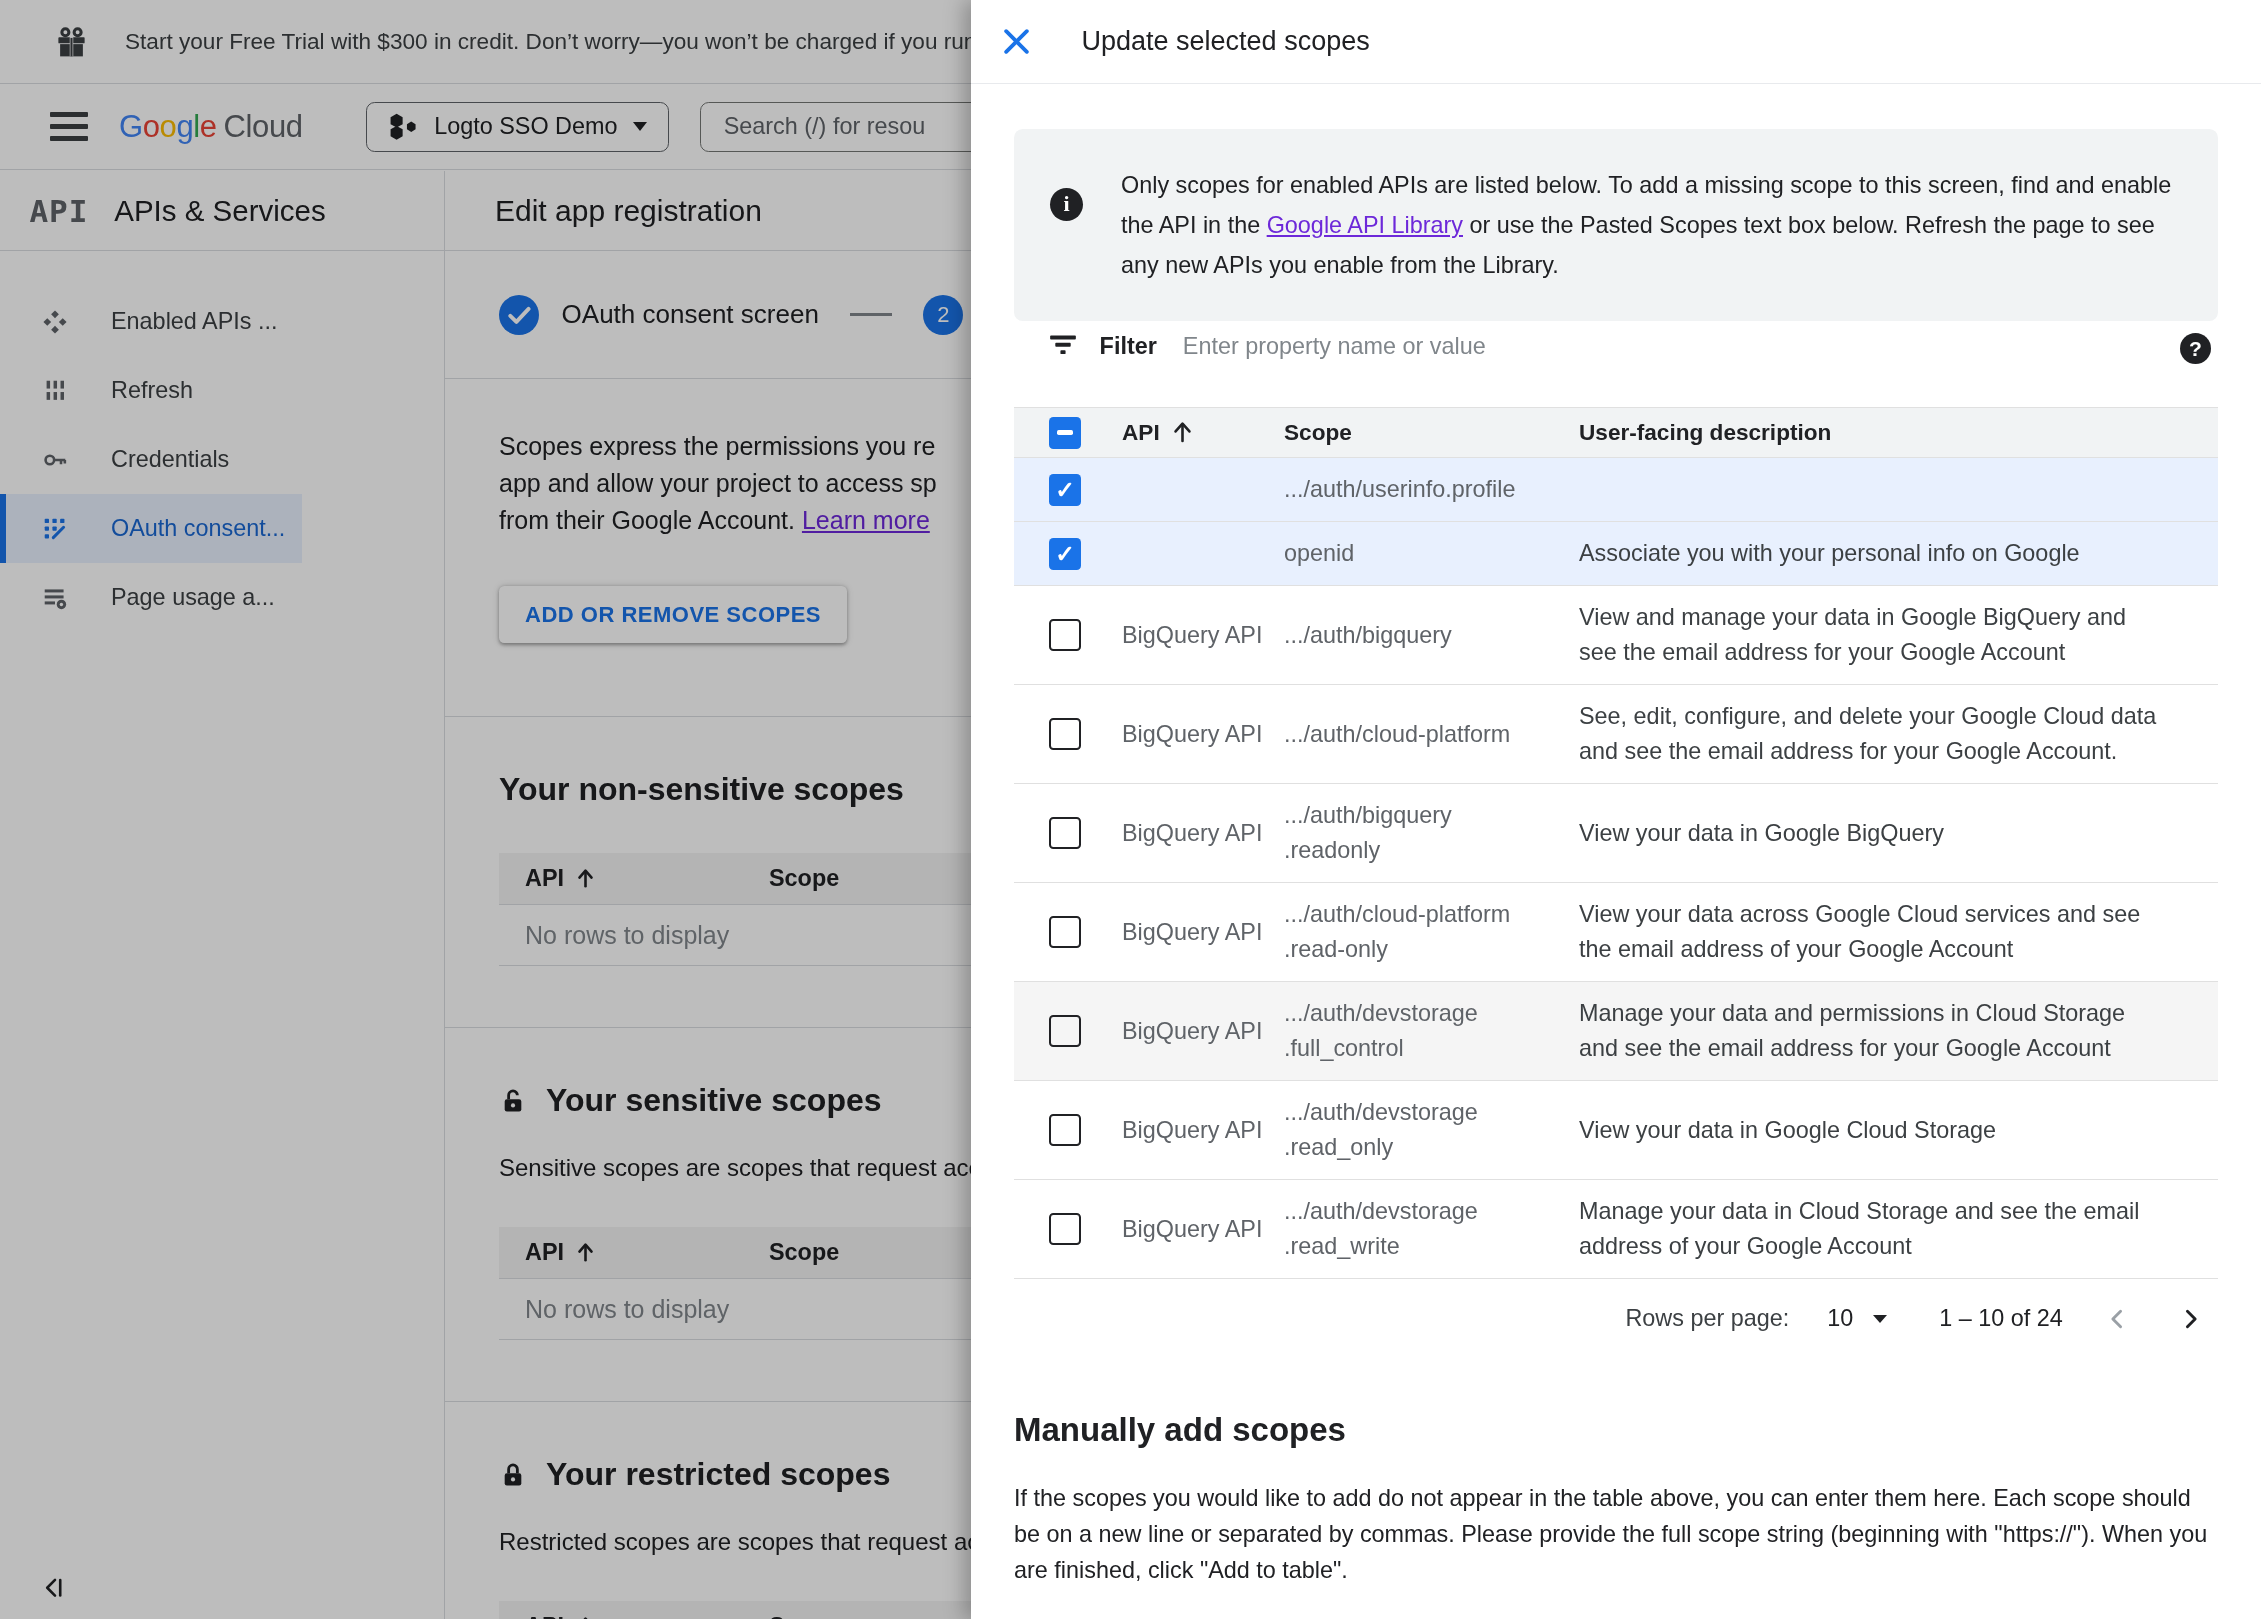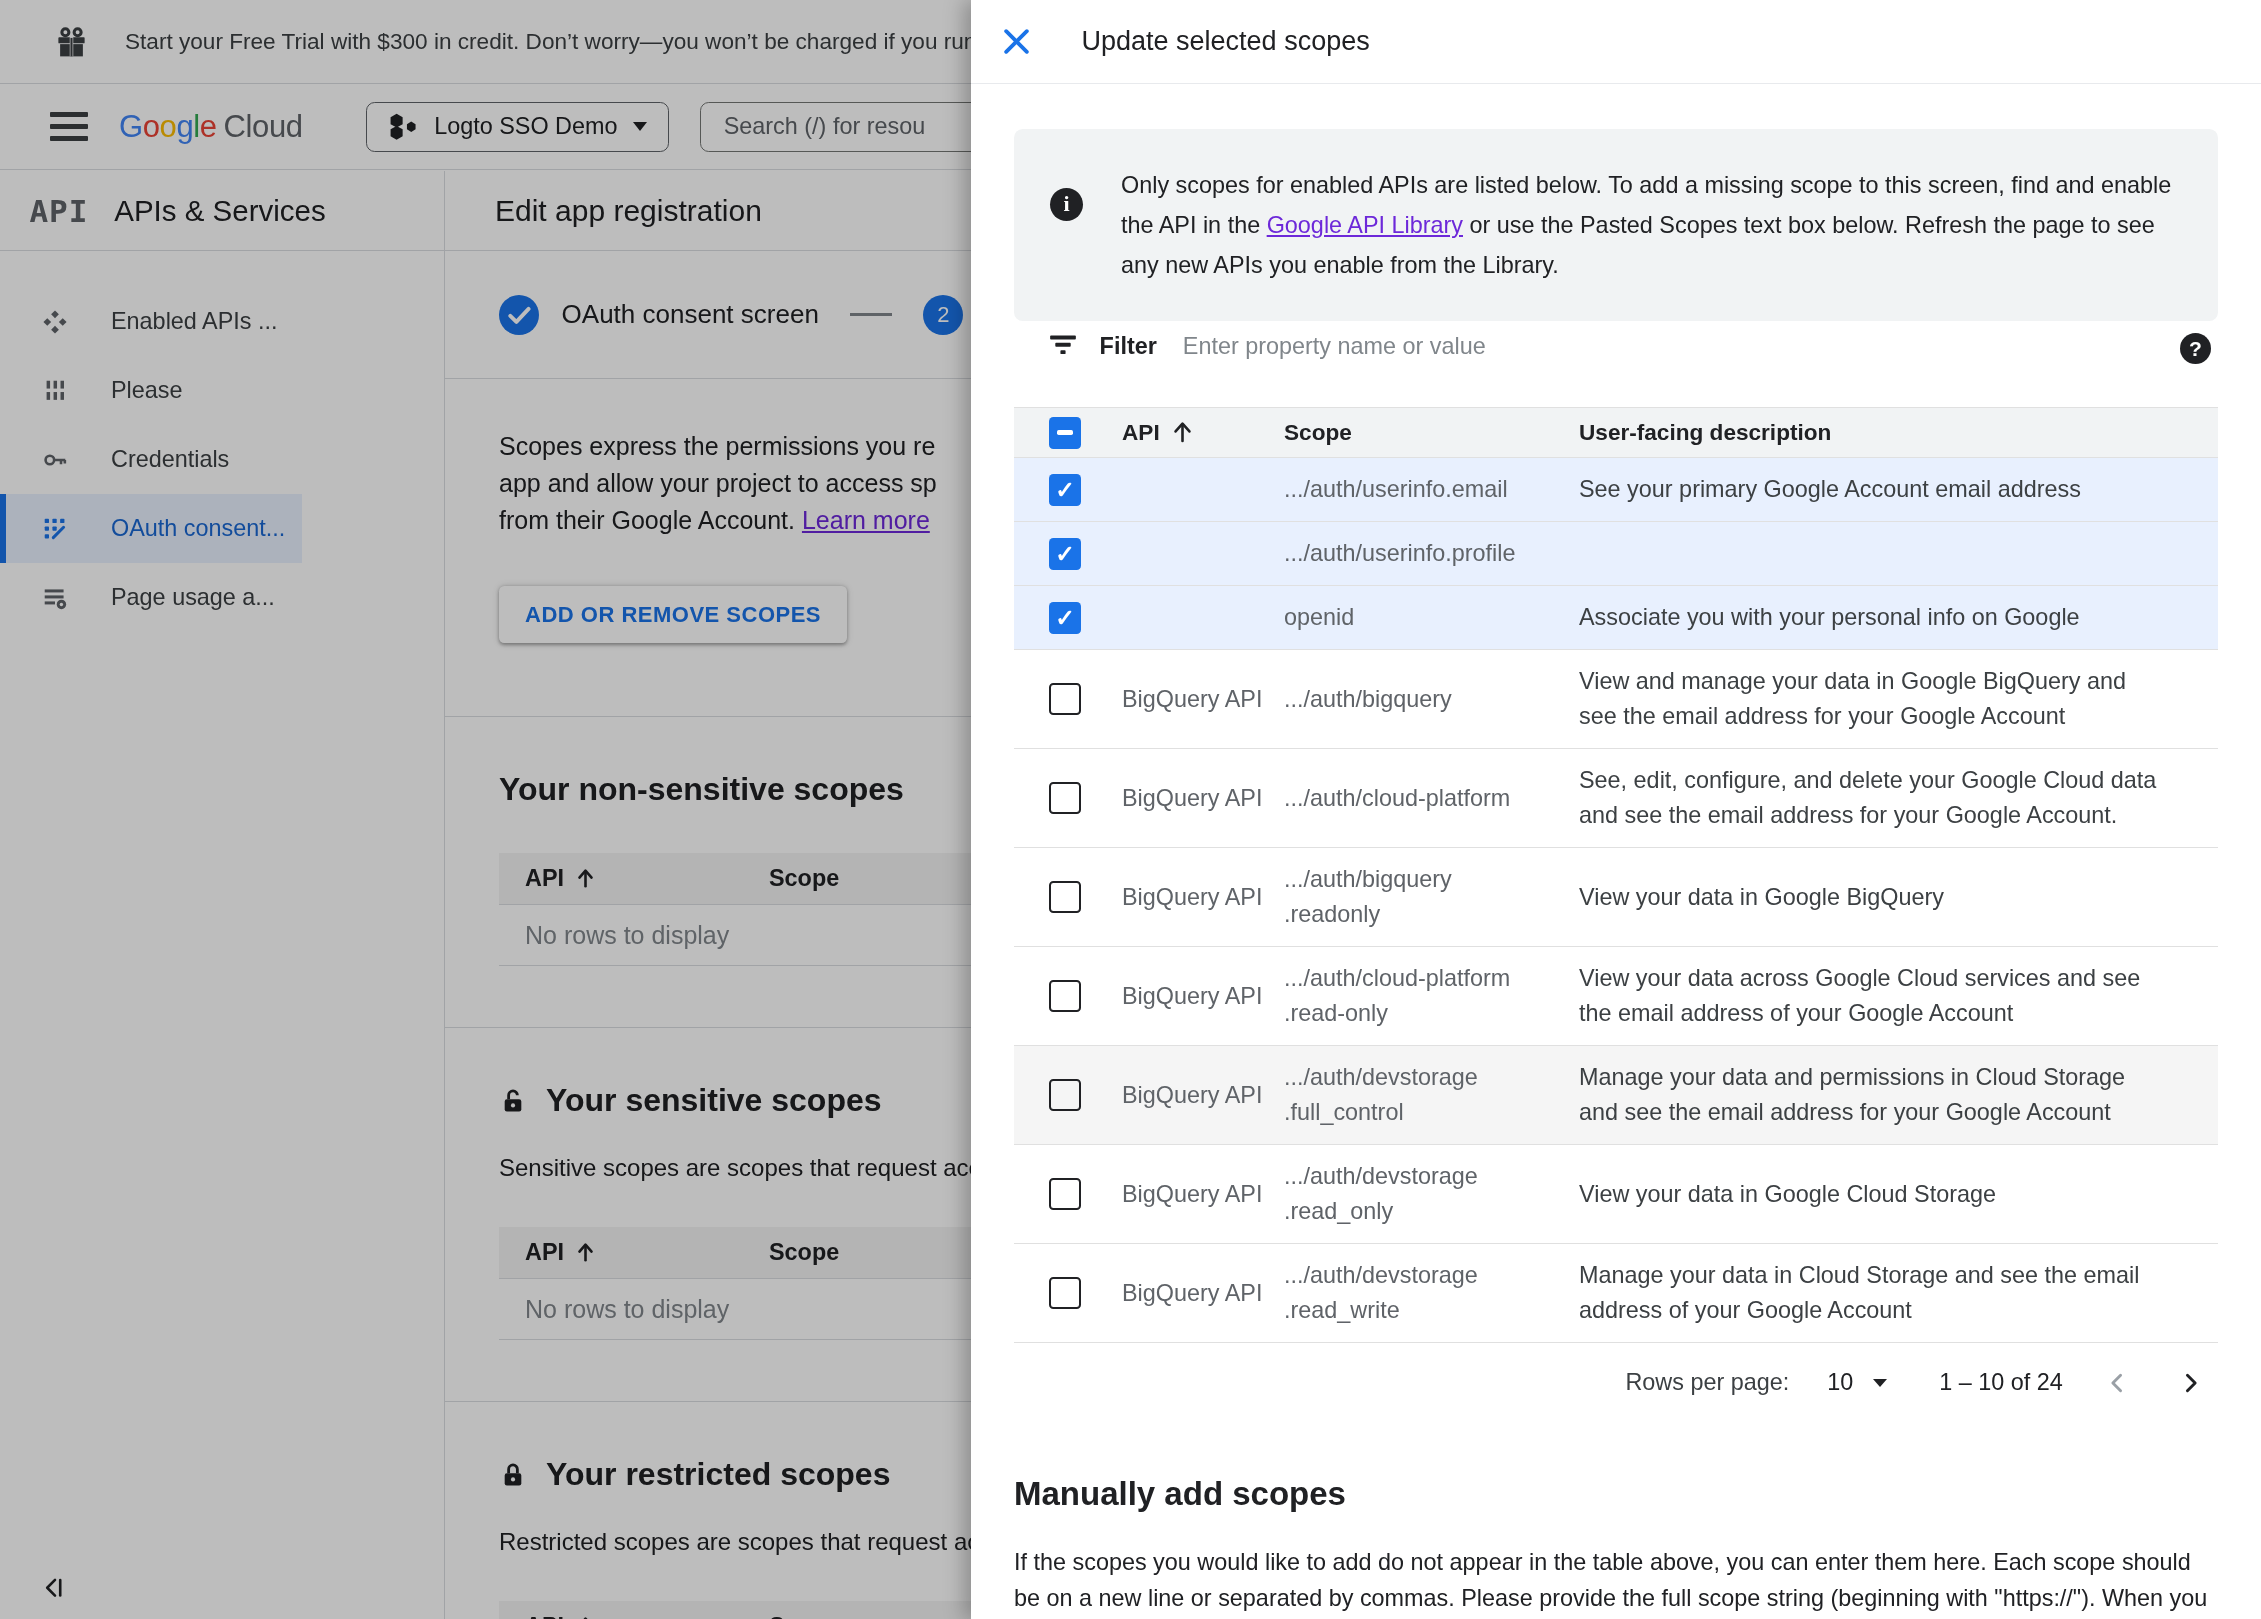--- a/index.html
+++ b/index.html
@@ -181,21 +181,21 @@
             <span class="nav-icon">
               <svg width="22.6" height="22.6" viewBox="0 0 26 26" fill="#5f6368">
                 <rect x="3" y="2" width="4" height="9"></rect>
                   <rect x="11" y="2" width="4" height="9"></rect>
                   <rect x="19" y="2" width="4" height="9"></rect>
                 <rect x="3" y="15" width="4" height="9"></rect>
                   <rect x="11" y="15" width="4" height="9"></rect>
                   <rect x="19" y="15" width="4" height="9"></rect>
               </svg>
             </span>
-            <span class="nav-label">Please</span>
+            <span class="nav-label">Refresh</span>
           </div>
           <div class="nav-item">
             <span class="nav-icon">
               <svg width="24" height="24" viewBox="0 0 28 28" fill="none" stroke="#5f6368" stroke-width="3">
                 <circle cx="8" cy="14" r="5"></circle>
                 <path d="M13 14 H26 M21 14 V19 M25.5 14 V18"></path>
               </svg>
             </span>
             <span class="nav-label">Credentials</span>
           </div>
@@ -392,26 +392,20 @@
             </svg>
         </span>
         <span class="th">Scope</span>
         <span class="th">User-facing description</span>
       </div>
 
       <div>
           <div class="grid-row scope-row sel">
     <span class="cb cb-checked"></span>
     <span class="cell-api"></span>
-    <span class="cell-scope">.../auth/userinfo.email</span>
-    <span class="cell-desc">See your primary Google Account email address</span>
-  </div>
-          <div class="grid-row scope-row sel">
-    <span class="cb cb-checked"></span>
-    <span class="cell-api"></span>
     <span class="cell-scope">.../auth/userinfo.profile</span>
   </div>
           <div class="grid-row scope-row sel">
     <span class="cb cb-checked"></span>
     <span class="cell-api"></span>
     <span class="cell-scope">openid</span>
     <span class="cell-desc">Associate you with your personal info on Google</span>
   </div>
           <div class="grid-row scope-row">
     <span class="cb cb-empty"></span>

